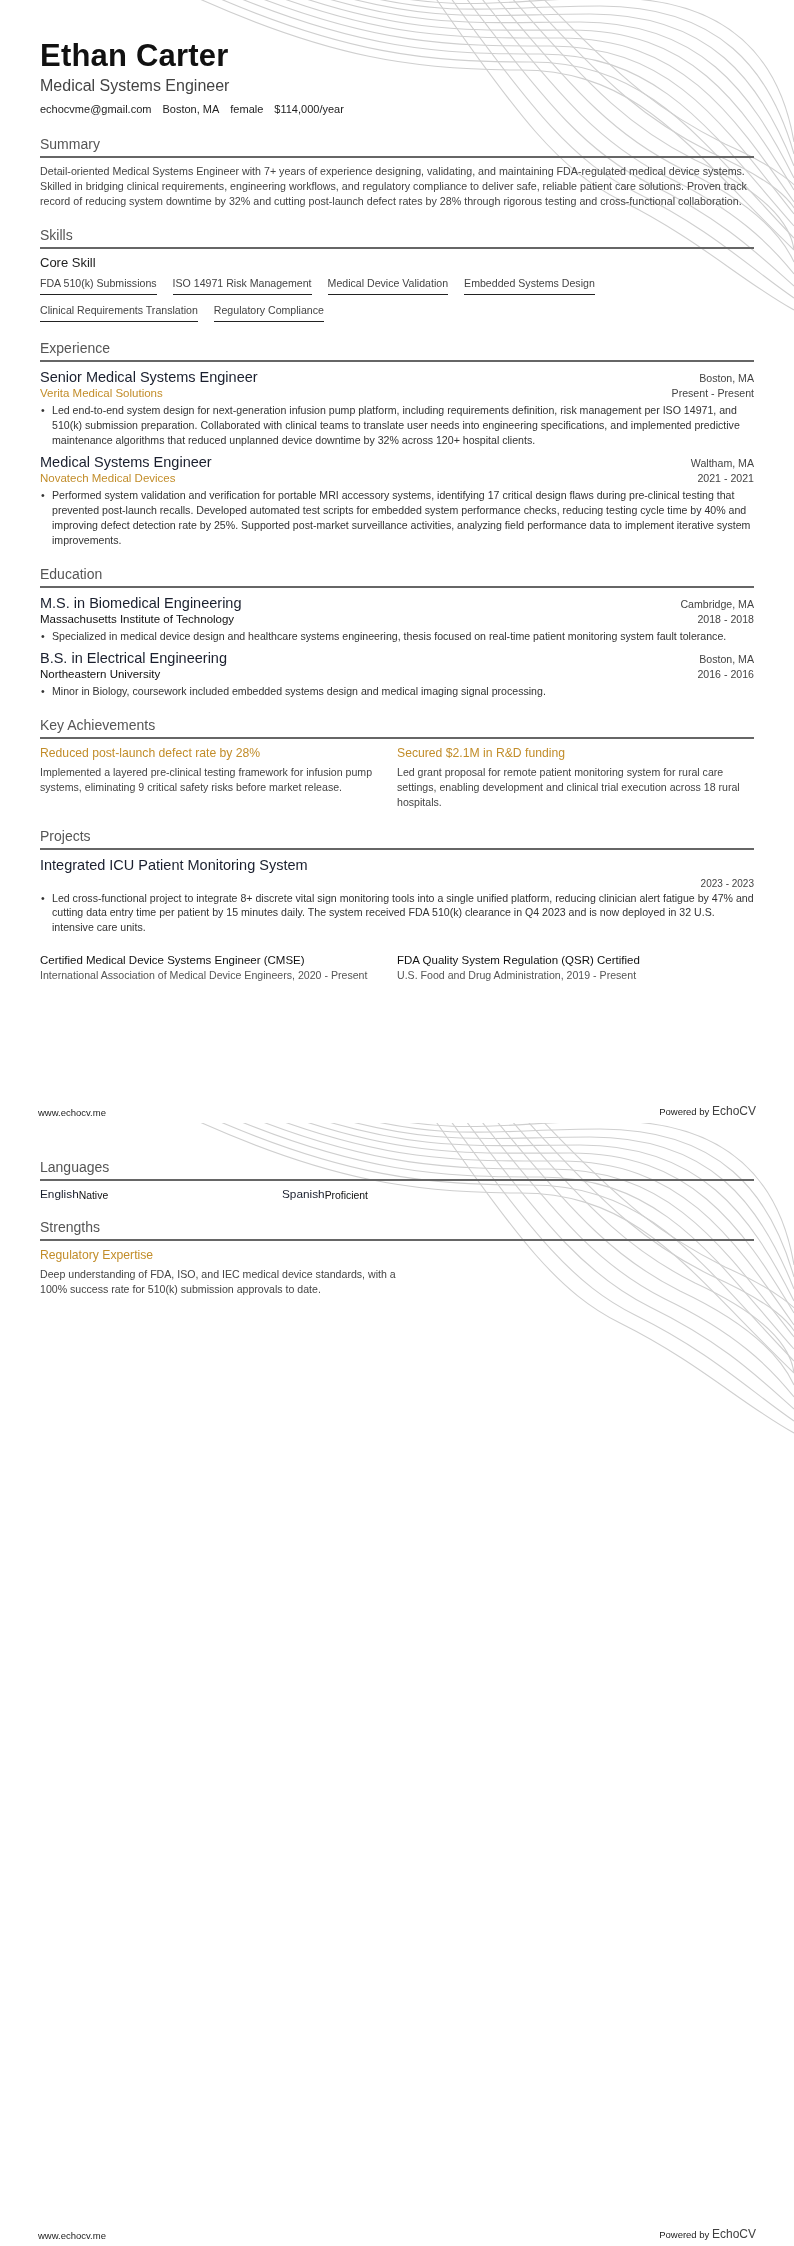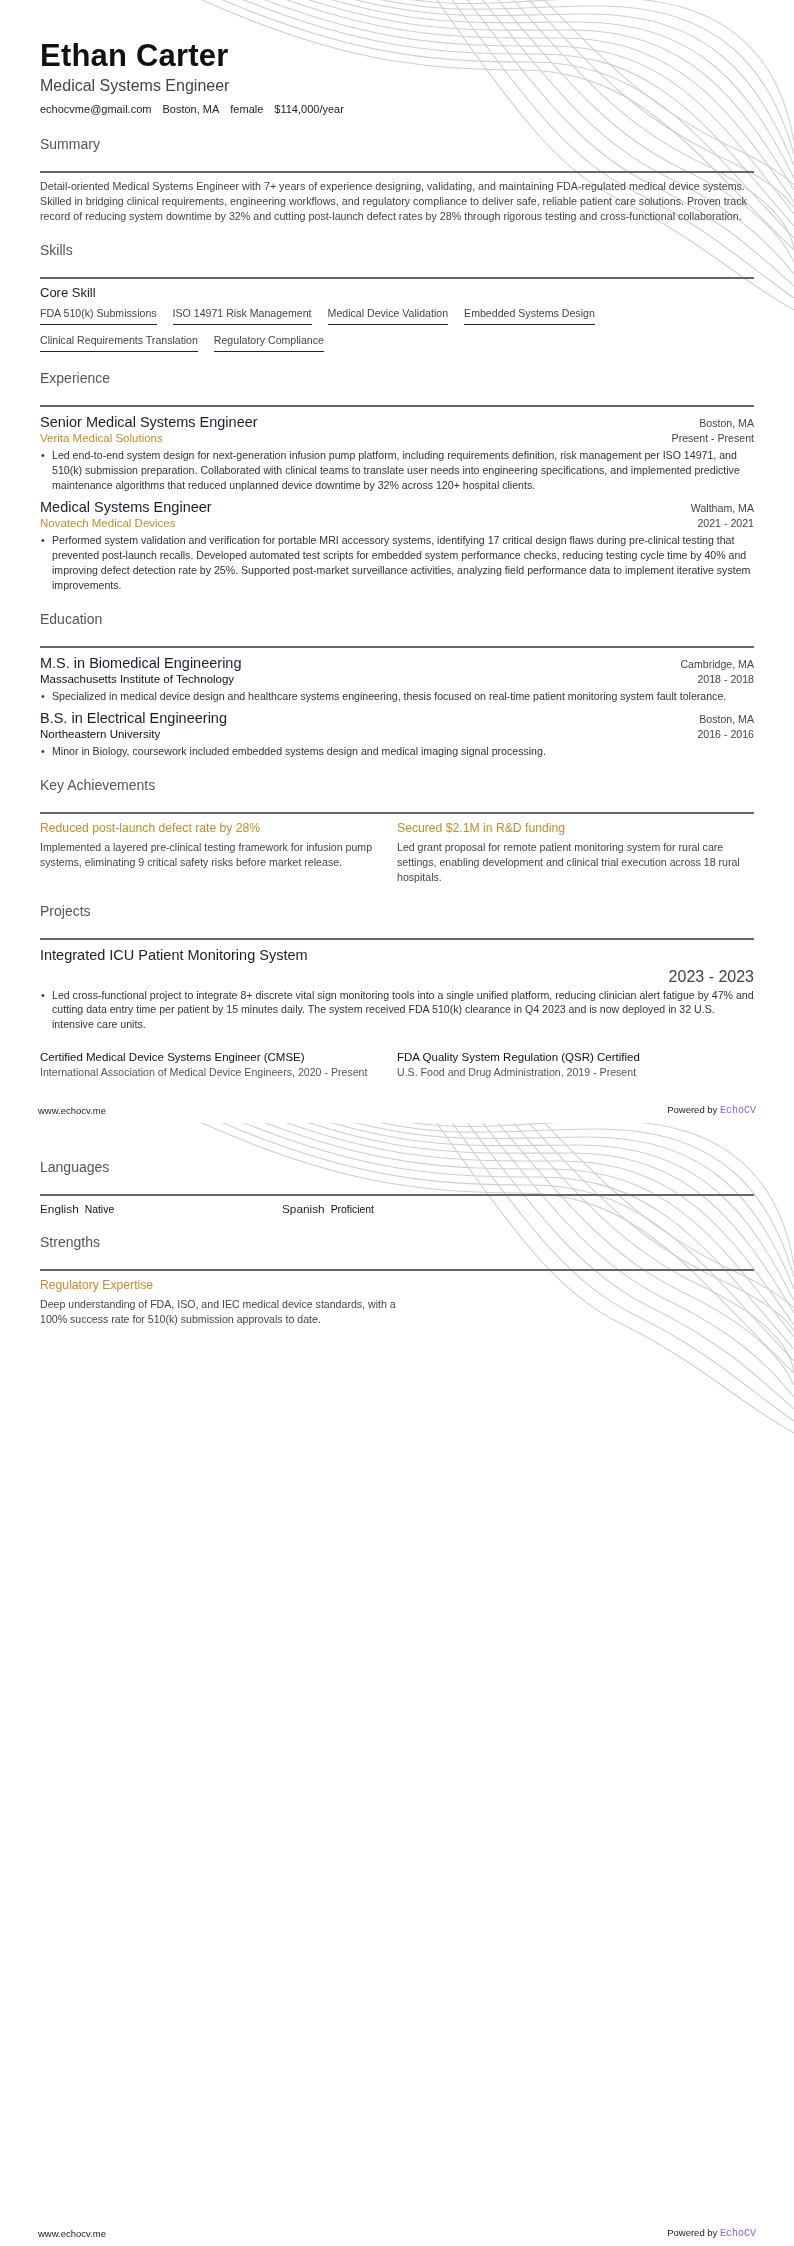--- a/index.html
+++ b/index.html
@@ -13,21 +13,21 @@
   .bg-waves { position: absolute; pointer-events: none; }
   .bg-waves path { fill: none; stroke: #cfcfcf; stroke-width: 1.1; }
 
   .content { position: absolute; left: 40px; width: 714px; }
 
   .name { font-size: 31px; font-weight: bold; color: #111; letter-spacing: 0.2px; line-height: 36px; }
   .headline { font-size: 16px; color: #444; margin-top: 2px; line-height: 20px; }
   .contact { display: flex; gap: 11px; font-size: 11px; color: #222; margin-top: 6px; line-height: 14px; text-align: right; }
 
   .section { margin-top: 18px; }
-  .section-title { font-size: 14px; color: #555; line-height: 17px; padding-bottom: 18px; border-bottom: 2px solid #666; }
+  .section-title { font-size: 14px; color: #555; line-height: 17px; padding-bottom: 3px; border-bottom: 2px solid #666; }
 
   .summary-text { font-size: 10.7px; color: #444; line-height: 15px; margin-top: 6px; }
 
   .skill-group-title { font-size: 13px; color: #222; margin-top: 6px; line-height: 16px; }
   .skills { display: flex; flex-wrap: wrap; column-gap: 16px; row-gap: 8px; margin-top: 5px; }
   .skill { font-size: 10.6px; color: #444; padding-bottom: 4px; border-bottom: 1px solid #222; line-height: 14px; }
 
   .entry { margin-top: 6px; }
   .entry-row { display: flex; justify-content: space-between; align-items: baseline; }
   .entry-title { font-size: 14.5px; color: #1a1f2e; line-height: 18px; }
@@ -36,30 +36,30 @@
   .entry-org.dark { color: #111; }
   .entry-date { font-size: 10.6px; color: #444; }
   .bullets { list-style: none; margin-top: 2px; }
   .bullets li { position: relative; padding-left: 12px; font-size: 10.6px; color: #333; line-height: 14.8px; }
   .bullets li::before { content: "•"; position: absolute; left: 1px; top: 0; color: #333; }
 
   .two-col { display: grid; grid-template-columns: 1fr 1fr; margin-top: 6px; }
   .ach-title { font-size: 12.2px; color: #c28d2a; line-height: 16px; }
   .ach-text { font-size: 10.6px; color: #444; line-height: 14.8px; margin-top: 4px; }
 
-  .proj-date { text-align: right; font-size: 16px; color: #444; margin-top: 4px; }
+  .proj-date { text-align: right; font-size: 10px; color: #444; margin-top: 4px; }
 
   .cert-title { font-size: 11.5px; color: #111; line-height: 15px; }
   .cert-sub { font-size: 10.6px; color: #555; line-height: 14.8px; }
 
   .footer { position: absolute; left: 38px; right: 38px; display: flex; justify-content: space-between; align-items: flex-end; font-size: 9.5px; color: #222; }
-  .footer .brand { font-size: 10px; color: #8b5cf6; font-family: Liberation Mono, monospace; }
+  .footer .brand { font-size: 12px; color: #404040; }
 
   .lang-row { display: grid; grid-template-columns: 242px 242px; margin-top: 6px; }
-  .lang { display: flex; align-items: center; gap: 6px; }
+  .lang { display: flex; align-items: flex-end; }
   .lang-name { font-size: 11.8px; color: #1a1f2e; }
   .lang-level { font-size: 10.4px; color: #111; }
 </style>
 </head>
 <body>
 
 <div class="page page1">
   <svg class="bg-waves" width="794" height="320" viewBox="0 0 794 320" style="left:0;top:0;">
     <g id="wv1">
       <path d="M180,-10 C330,60 420,70 520,70 C640,70 690,150 794,250"></path>

